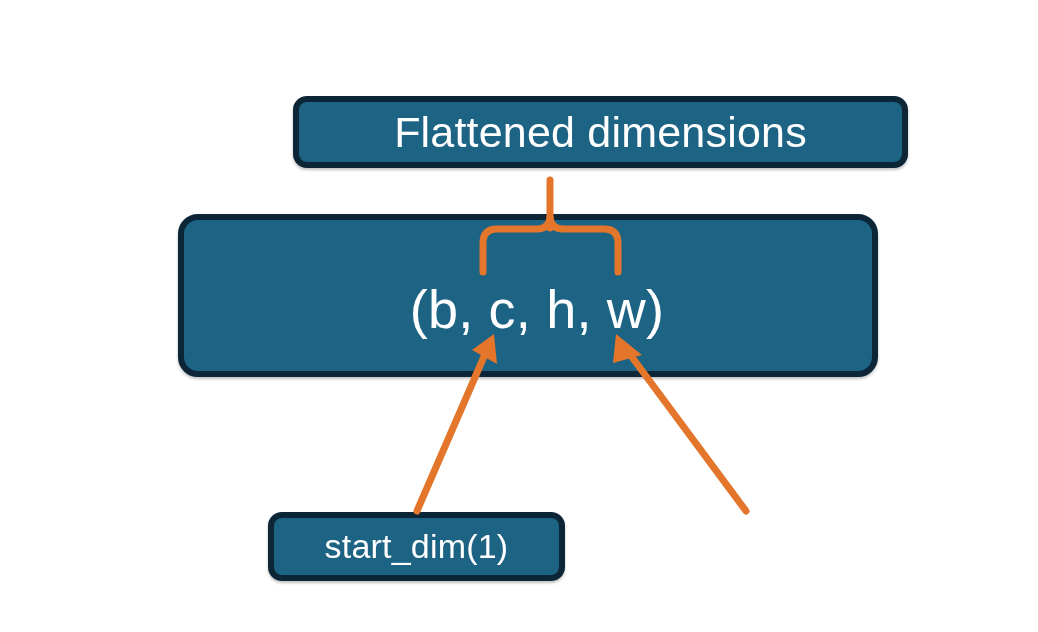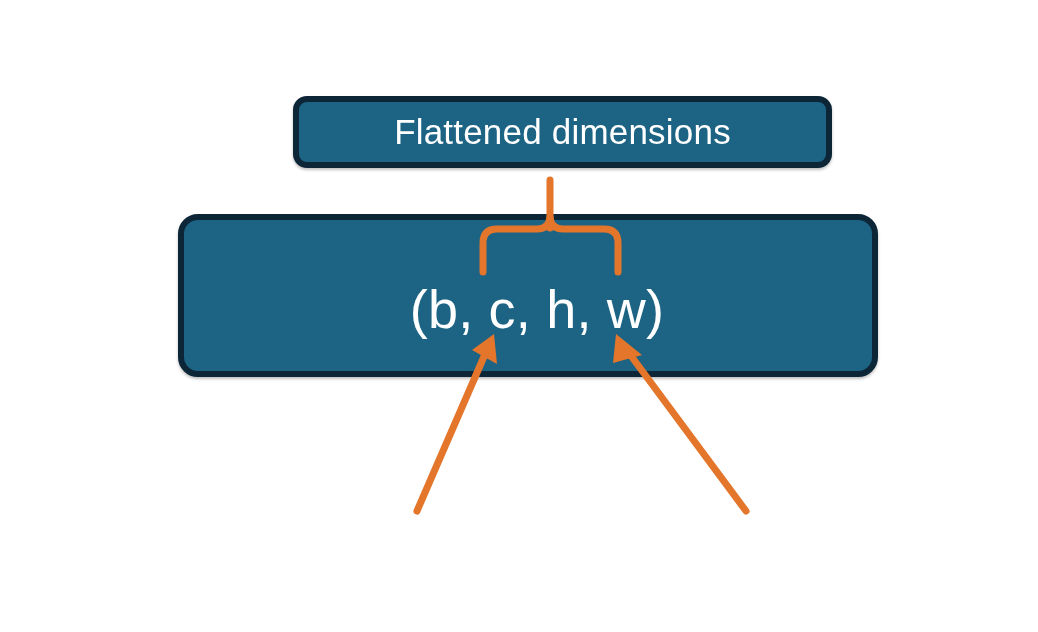--- a/index.html
+++ b/index.html
@@ -29,23 +29,23 @@
     align-items: center;
     justify-content: center;
     color: #ffffff;
     font-weight: 400;
     letter-spacing: 0.2px;
     box-shadow: 0 2px 3px rgba(0,0,0,0.25);
   }
   #node-flattened {
     left: 293px;
     top: 96px;
-    width: 539px;
+    width: 615px;
     height: 72px;
-    font-size: 35px;
+    font-size: 43px;
   }
   #node-shape {
     left: 178px;
     top: 214px;
     width: 700px;
     height: 163px;
     border-radius: 20px;
   }
   #shape-label {
     position: absolute;
@@ -88,20 +88,23 @@
 <div id="canvas">
 
   <div class="node" id="node-flattened">
     <span>Flattened dimensions</span>
   </div>
 
   <div class="node" id="node-shape">
     <div id="shape-label">(b, c, h, w)</div>
   </div>
 
+  <div class="node" id="node-start-dim">
+    <span>start_dim(1)</span>
+  </div>
 
 
   <svg id="overlay" class="svg-layer" width="1038" height="632" viewBox="0 0 1038 632">
 
     <path d="M 483 272
              L 483 243
              Q 483 229 497 229
              L 537 229
              Q 549 229 550 217
              Q 551 229 563 229

